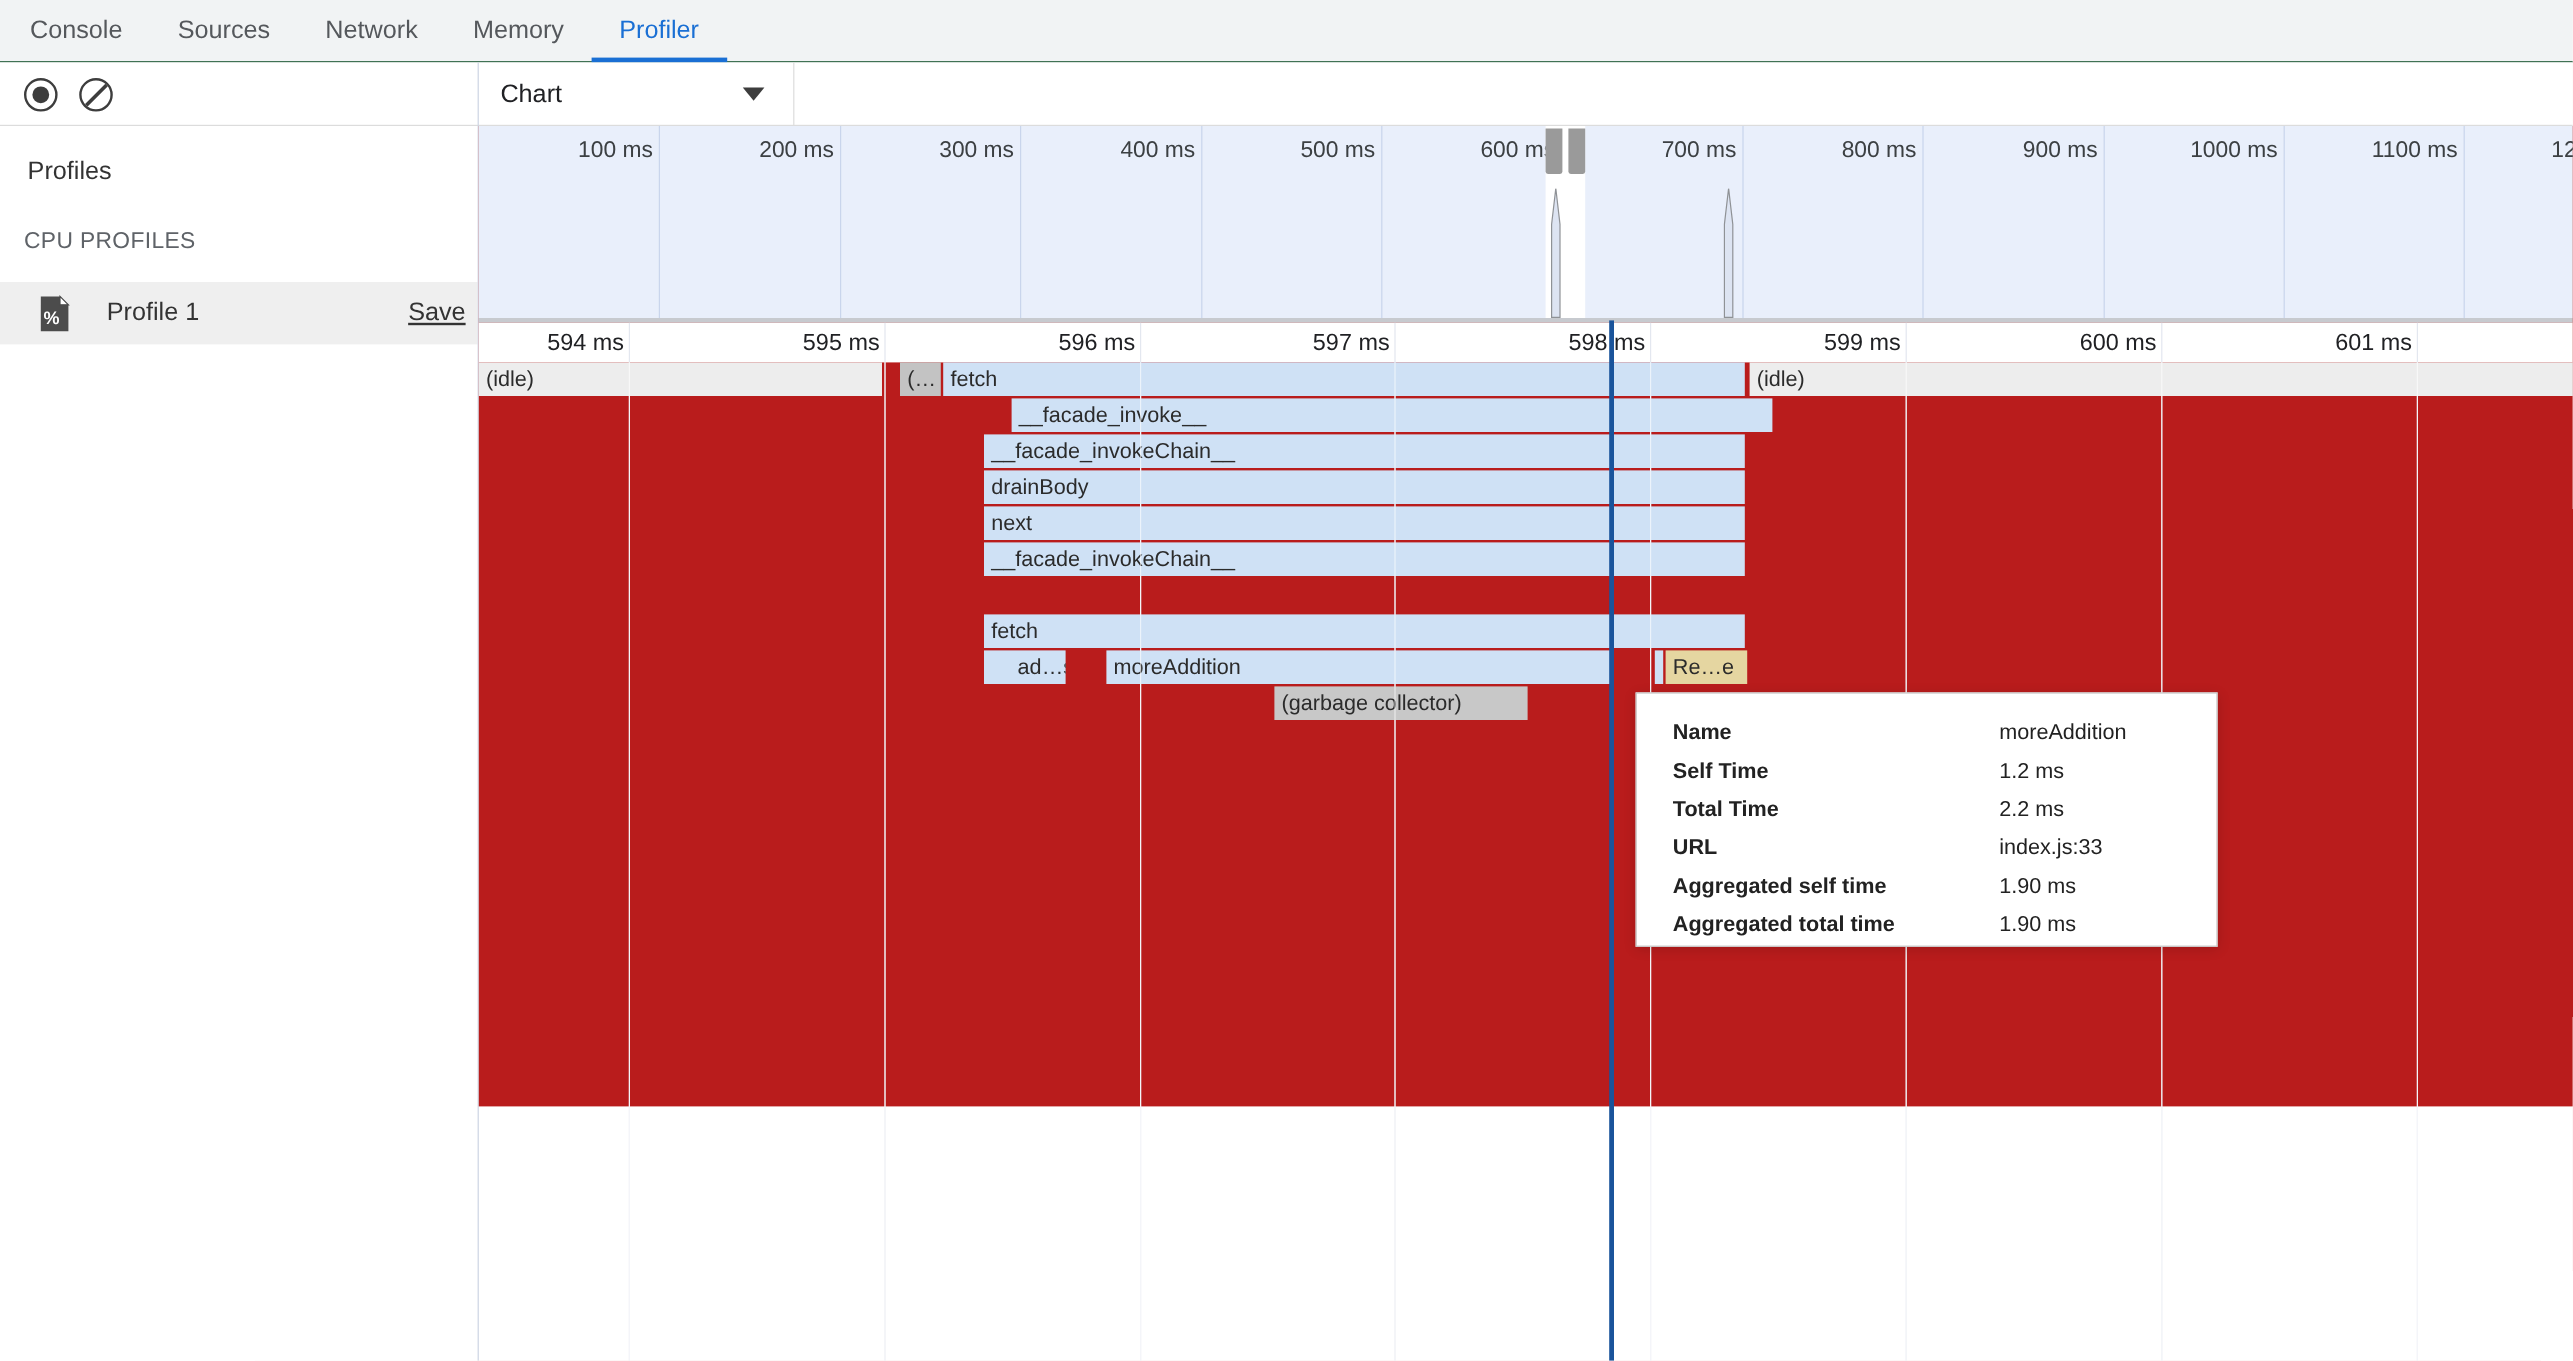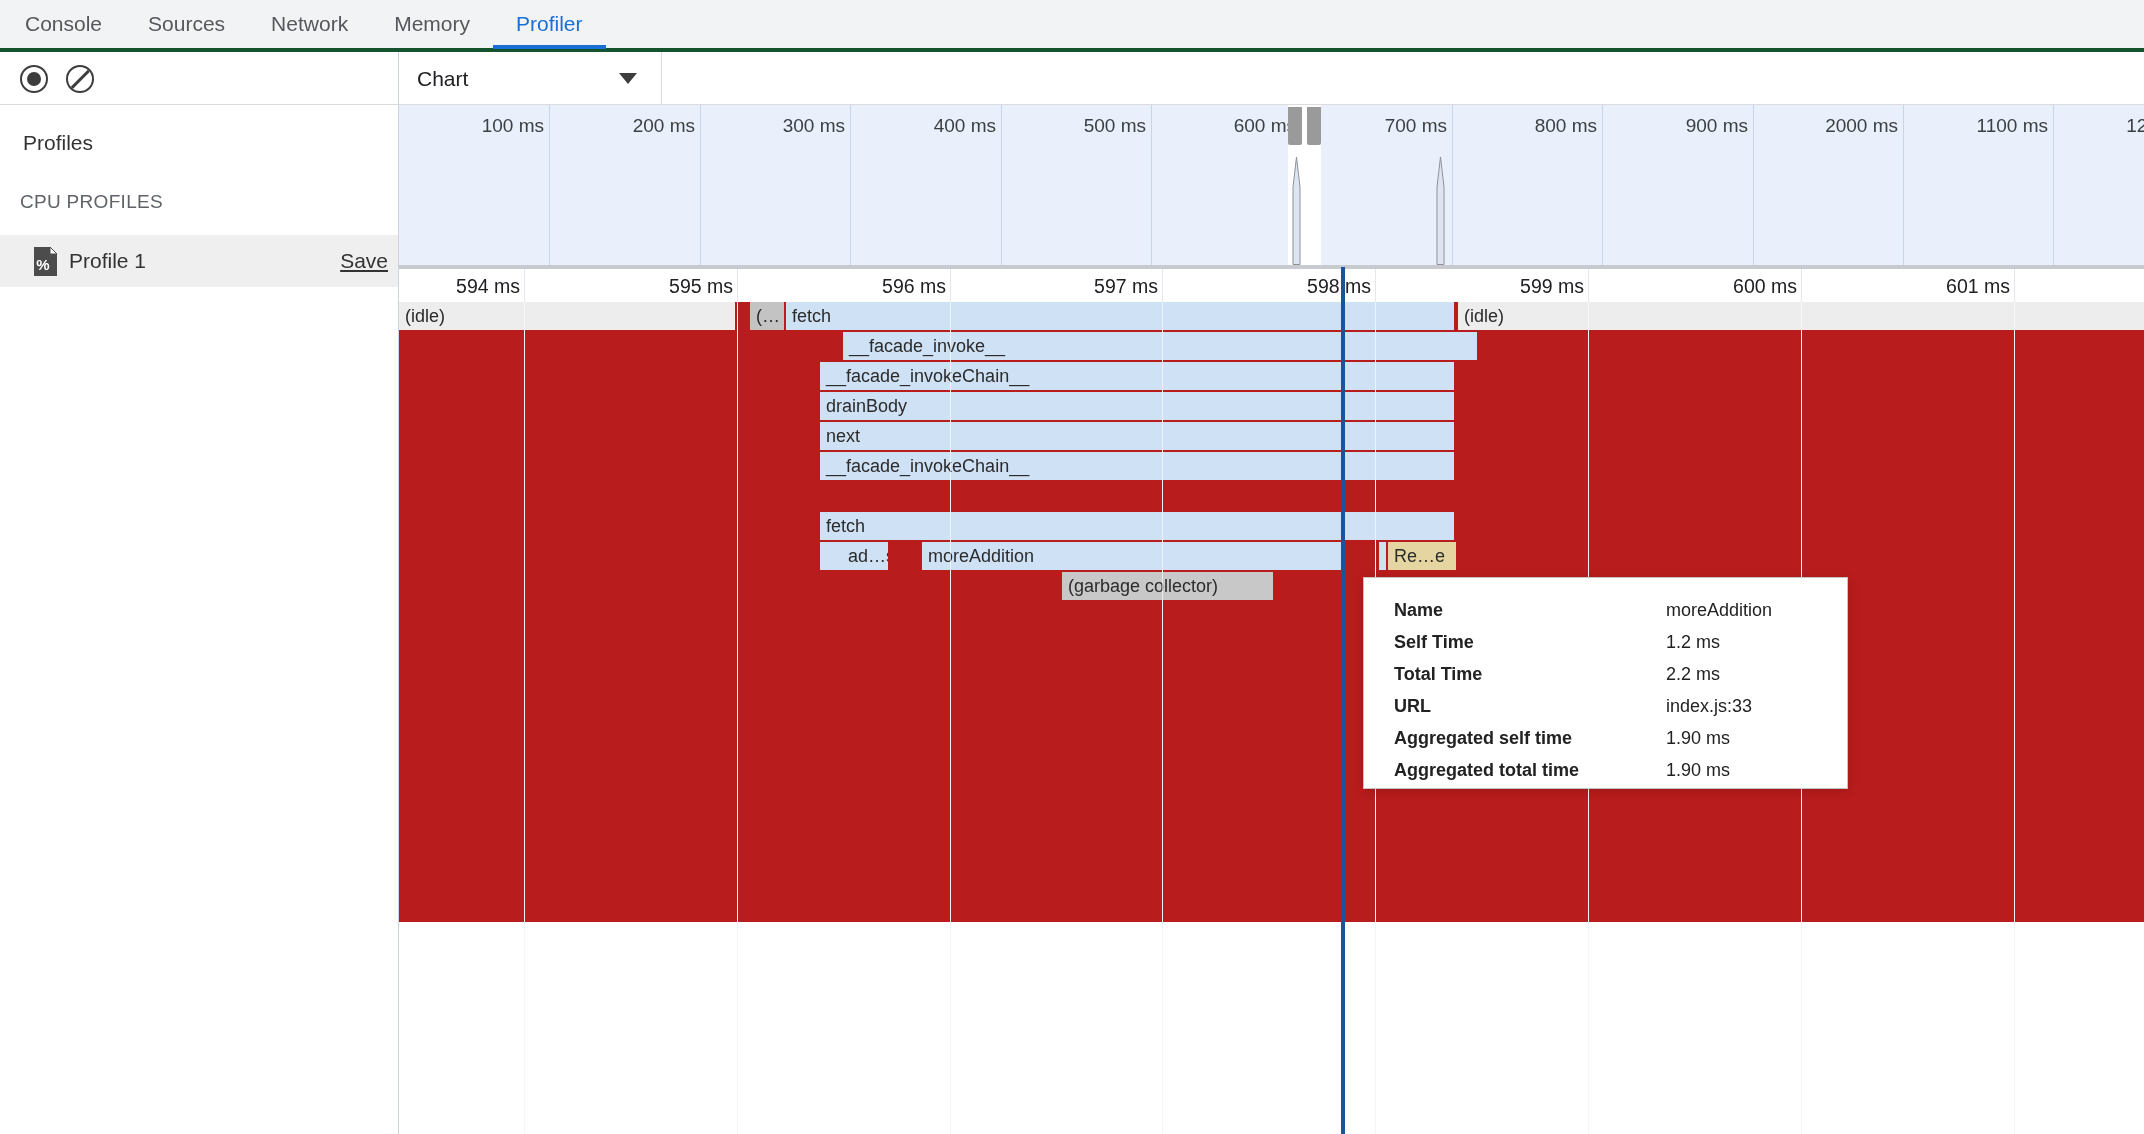--- a/index.html
+++ b/index.html
@@ -2,21 +2,21 @@
 <html><head>
 <meta charset="utf-8">
 <style>
   * { margin:0; padding:0; box-sizing:border-box; }
   html,body { width:2144px; height:1134px; overflow:hidden; background:#fff;
               font-family:"Liberation Sans", sans-serif; }
   #root { position:relative; width:2144px; height:1134px; }
 
   
   .tabbar { position:absolute; left:0; top:0; width:2144px; height:52px;
-            background:#f1f3f4; border-bottom:4px solid #14532d;
+            background:#f1f3f4; border-bottom:1px solid #14532d;
             display:flex; align-items:stretch; padding-left:2px; }
   .tab { display:flex; align-items:center; padding:0 23px; font-size:21px;
          color:#55585c; position:relative; cursor:default; }
   .tab.active { color:#1a6fd4; }
   .tab.active::after { content:""; position:absolute; left:0; right:0; bottom:-1px;
                        height:4px; background:#1a6fd4; }
 
   
   .toolbar { position:absolute; left:0; top:52px; width:2144px; height:53px;
              background:#fff; border-bottom:1px solid #dcdcdc; }
@@ -35,21 +35,21 @@
                         border-left:9px solid transparent; border-right:9px solid transparent;
                         border-top:11px solid #3d3d3d; }
 
   
   .sidebar { position:absolute; left:0; top:105px; width:398px; height:1029px; background:#fff; }
   .sb-heading { position:absolute; left:23px; top:26px; font-size:21px; color:#333; }
   .sb-section { position:absolute; left:20px; top:86px; font-size:19px; color:#5f6368; letter-spacing:.3px; }
   .profile-row { position:absolute; left:0; top:130px; width:398px; height:52px;
                  background:#efefef; display:flex; align-items:center; }
   .profile-row .doc { margin-left:32px; }
-  .profile-row .pname { margin-left:10px; font-size:21px; color:#333;text-align:center; }
+  .profile-row .pname { margin-left:30px; font-size:21px; color:#333;text-align:center; }
   .profile-row .save { position:absolute; right:10px; font-size:21px; color:#333;
                        text-decoration:underline; cursor:pointer; }
 
   .panel-divider { position:absolute; left:398px; top:52px; width:1px; height:1082px;
                    background:#ccd4e3; }
 
   
   .chart-pane { position:absolute; left:399px; top:105px; width:1745px; height:817px; background:#b91c1c; }
   .overview { position:absolute; left:0; top:0; width:1745px; height:160px; background:#e9effb; }
   .ov-divider { position:absolute; top:0; width:1px; height:160px; background:#c9d5ec; }
@@ -141,21 +141,21 @@
         <div class="ov-label" style="left: 593px; width: 154px;">500 ms</div>
         <div class="ov-divider" style="left: 902px;"></div>
         <div class="ov-label" style="left: 743px; width: 154px;">600 ms</div>
         <div class="ov-divider" style="left: 1053px;"></div>
         <div class="ov-label" style="left: 894px; width: 154px;">700 ms</div>
         <div class="ov-divider" style="left: 1203px;"></div>
         <div class="ov-label" style="left: 1044px; width: 154px;">800 ms</div>
         <div class="ov-divider" style="left: 1354px;"></div>
         <div class="ov-label" style="left: 1195px; width: 154px;">900 ms</div>
         <div class="ov-divider" style="left: 1504px;"></div>
-        <div class="ov-label" style="left: 1345px; width: 154px;">2000 ms</div>
+        <div class="ov-label" style="left: 1345px; width: 154px;">1000 ms</div>
         <div class="ov-divider" style="left: 1654px;"></div>
         <div class="ov-label" style="left: 1495px; width: 154px;">1100 ms</div>
         <div class="ov-label" style="left: 1646px; width: 154px;">1200 ms</div>
         <div class="ov-selection" style="left: 889px; width: 33px;"></div>
         <div class="ov-handle" style="left: 889px;"></div>
         <div class="ov-handle" style="left: 908px;"></div>
         <div class="ov-spike" style="left: 893px;"><svg width="9" height="108" viewBox="0 0 9 108">
             <path d="M4.5 0 L8 30 L8 107.5 L1 107.5 L1 30 Z" fill="#dde4f2" stroke="#8f9296" stroke-width="1"></path>
           </svg></div>
         <div class="ov-spike" style="left: 1037px;"><svg width="9" height="108" viewBox="0 0 9 108">

